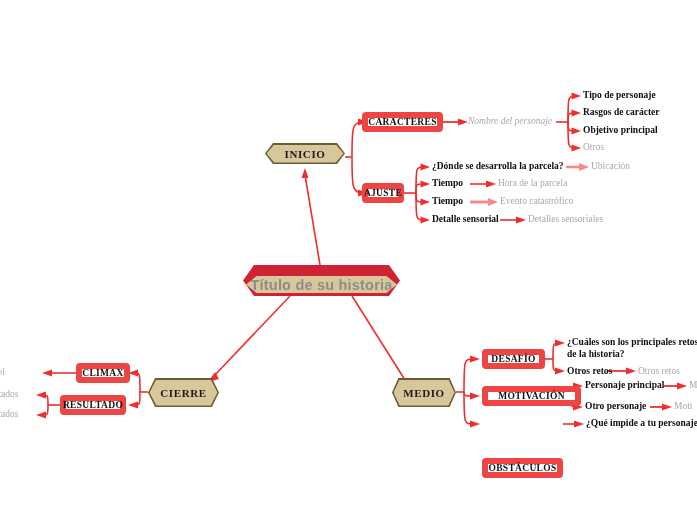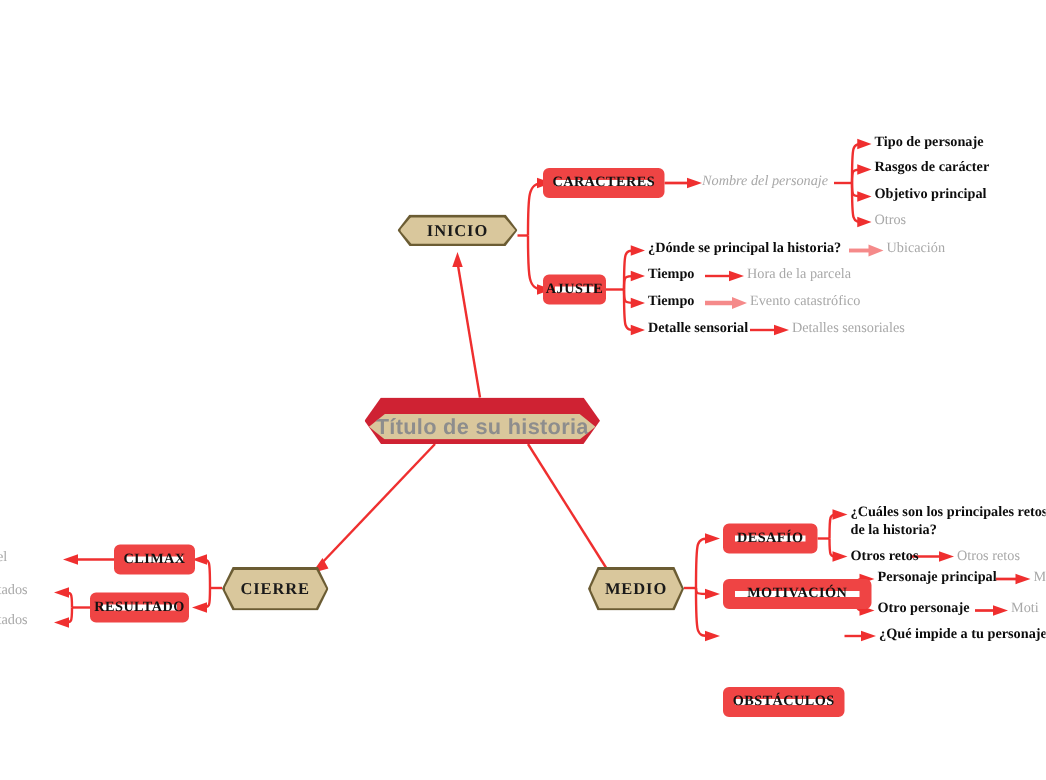--- a/index.html
+++ b/index.html
@@ -80,21 +80,21 @@
     color: #8d8d8d;
     letter-spacing: 0.2px;
     margin-top: 8px;
   }
 
   
   .rbox {
     position: absolute;
     box-sizing: border-box;
     background: #ffffff;
-    border: 8px solid #ef4444;
+    border: 6px solid #ef4444;
     border-radius: 4px;
     display: flex;
     align-items: center;
     justify-content: center;
     font-family: "Liberation Serif", serif;
     font-weight: bold;
     font-size: 9.5px;
     color: #111111;
     letter-spacing: 0.3px;
     white-space: nowrap;
@@ -229,21 +229,21 @@
 
   <div class="leaf bold" style="left:583px; top:90px;">Tipo de personaje</div>
   <div class="leaf bold" style="left:583px; top:107px;">Rasgos de carácter</div>
   <div class="leaf bold" style="left:583px; top:125px;">Objetivo principal</div>
   <div class="leaf muted" style="left:583px; top:142px;">Otros</div>
 
   <div class="rbox" style="left:362px; top:183px; width:42px; height:20px;">
     <span>AJUSTE</span>
   </div>
 
-  <div class="leaf bold" style="left:432px; top:161px;">¿Dónde se principal la historia?</div>
+  <div class="leaf bold" style="left:432px; top:161px;">¿Dónde se desarrolla la parcela?</div>
   <div class="leaf muted" style="left:591px; top:161px;">Ubicación</div>
 
   <div class="leaf bold" style="left:432px; top:178px;">Tiempo</div>
   <div class="leaf muted" style="left:498px; top:178px;">Hora de la parcela</div>
 
   <div class="leaf bold" style="left:432px; top:196px;">Tiempo</div>
   <div class="leaf muted" style="left:500px; top:196px;text-align:center;">Evento catastrófico</div>
 
   <div class="leaf bold" style="left:432px; top:214px;">Detalle sensorial</div>
   <div class="leaf muted" style="left:528px; top:214px;">Detalles sensoriales</div>

